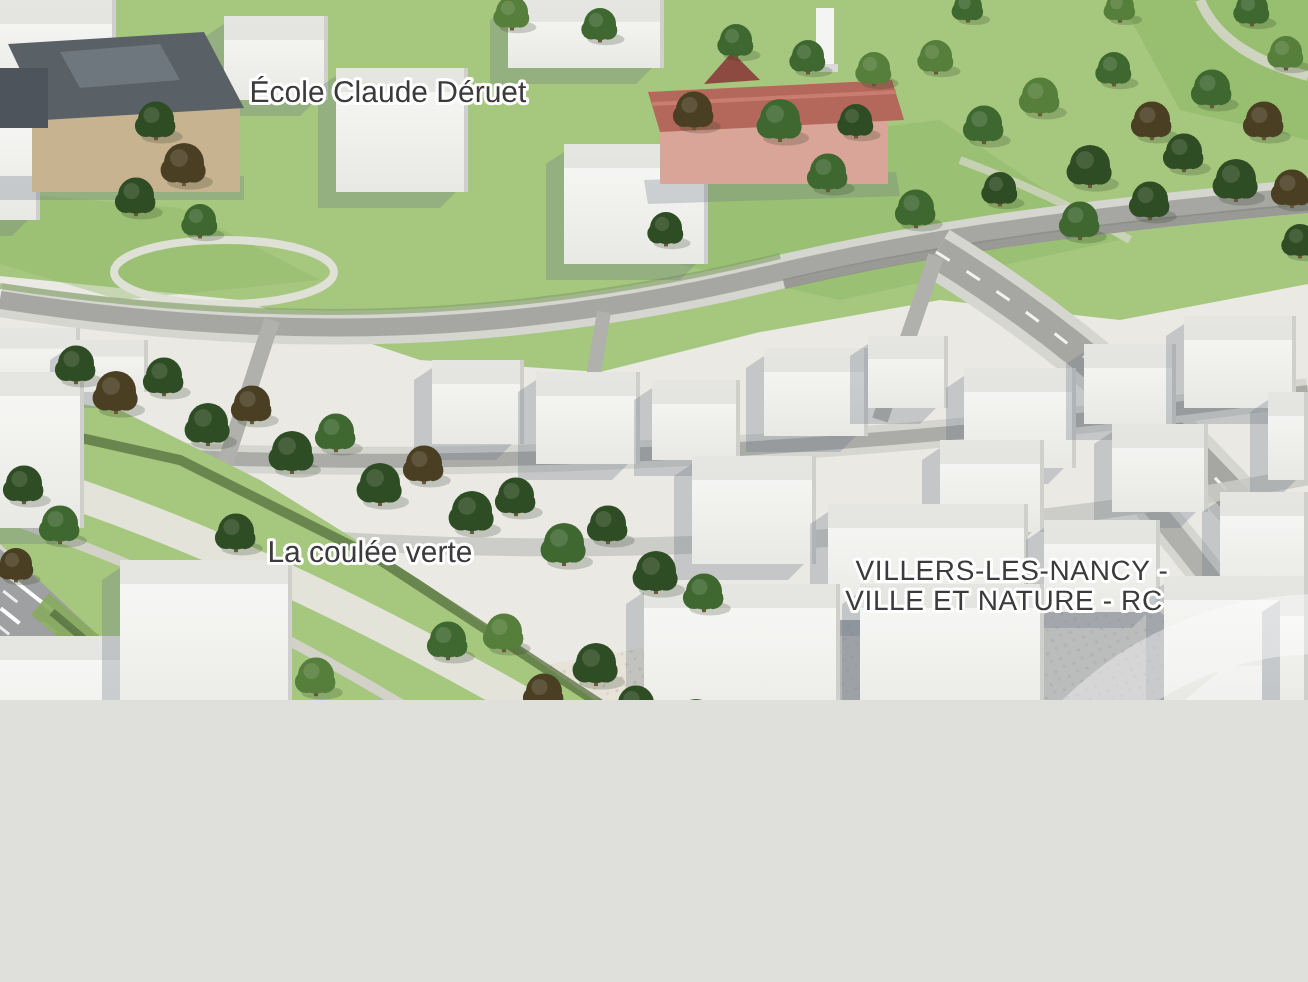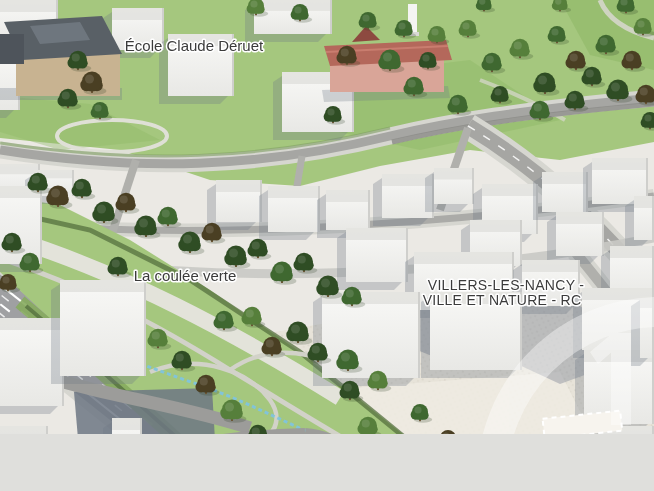--- a/index.html
+++ b/index.html
@@ -1,18 +1,18 @@
 <!DOCTYPE html>
 <html><head>
 <meta charset="utf-8">
 <style>
   html,body{margin:0;padding:0;background:#dfdfdc;}
   .stage{
     position:relative;
-    width:654px;height:434px;
+    width:654px;height:350px;
     overflow:hidden;
     background:#ebe9e4;
     cursor:grab;
     font-family:"Liberation Sans", sans-serif;
   }
   svg{display:block;width:654px;height:491px;}
   .map-label{
     font-family:"Liberation Sans", sans-serif;
     fill:var(--label-text,#3b3b3b);
     stroke:var(--label-halo,#ffffff);

